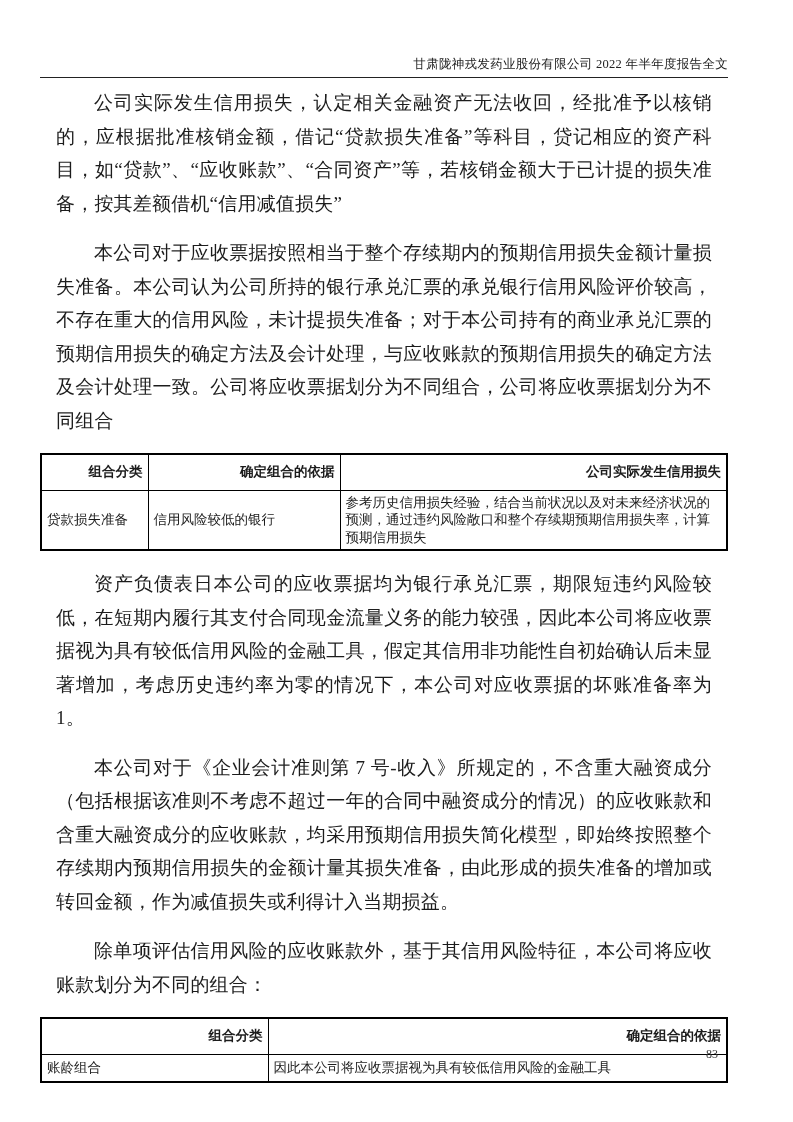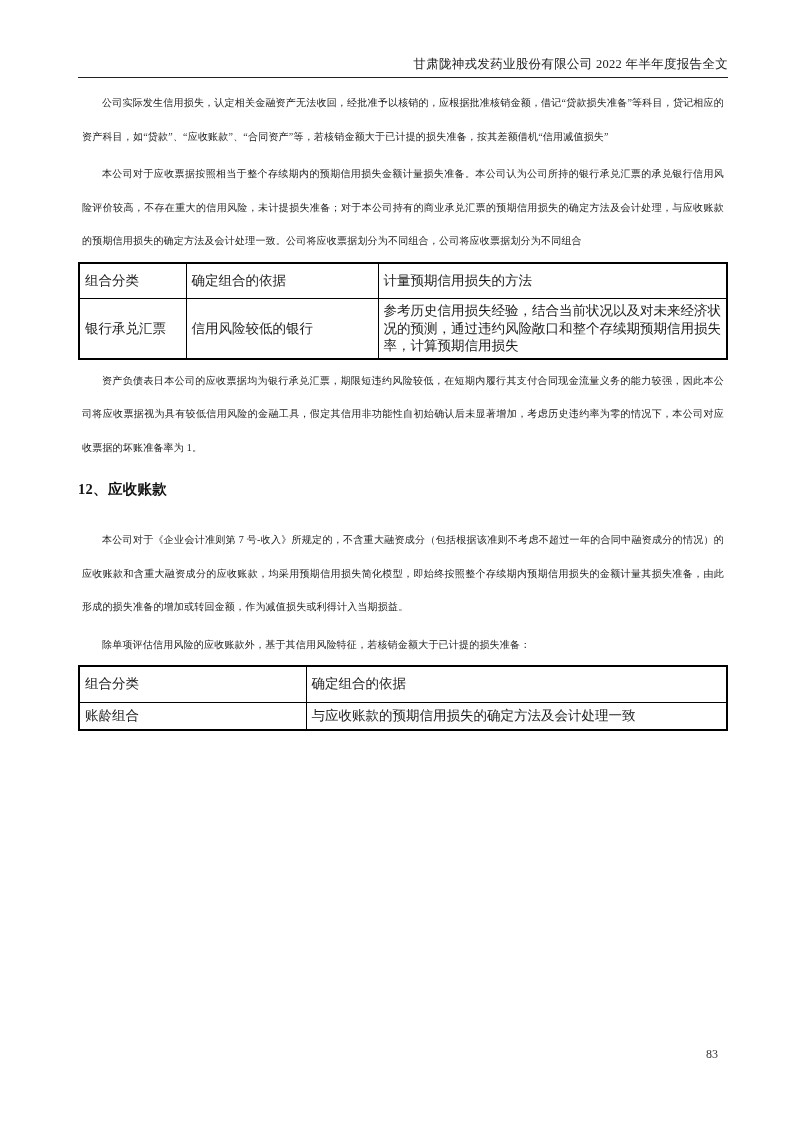--- a/index.html
+++ b/index.html
@@ -7,42 +7,42 @@
     padding: 0;
     background: #ffffff;
   }
   .page {
     position: relative;
     width: 793px;
     height: 1122px;
     margin: 0 auto;
     background: #ffffff;
     box-sizing: border-box;
-    padding: 0 65px 0 78px;
+    padding: 0 65px 0 40px;
     overflow: hidden;
     font-family: "Liberation Serif", "DejaVu Serif", serif;
     color: #1a1a1a;
   }
   .header {
     padding-top: 56px;
     padding-bottom: 4px;
     border-bottom: 1.6px solid #222222;
   }
   .header-title {
     text-align: right;
     font-size: 12.5px;
     letter-spacing: 0.3px;
     color: #222222;
   }
   .body-text {
     margin-top: 8px;
   }
   .para {
-    margin: 4px;
-    font-size: 10px;
+    margin: 16px;
+    font-size: 19px;
     line-height: 33.5px;
     text-align: justify;
     text-justify: inter-ideograph;
     text-indent: 2em;
     letter-spacing: 0.2px;
     color: #1c1c1c;
   }
   .section-heading {
     margin: 0;
     font-size: 14.5px;
@@ -64,22 +64,23 @@
   table.doc-table td {
     border: 1.4px solid #000000;
     font-weight: normal;
     font-size: 13.5px;
     color: #1c1c1c;
     padding: 3px 5px;
     box-sizing: border-box;
     vertical-align: middle;
   }
   table.doc-table th {
-    text-align: left;
+    text-align: right;
     height: 36px;
+    font-weight: bold;
   }
   table.doc-table td {
     text-align: left;
     line-height: 17.5px;
   }
   .notes-table td { height: 52px; }
   .ar-table th { height: 29px; }
   .ar-table td { height: 28px; }
   .page-number {
     position: absolute;
@@ -109,56 +110,55 @@
     <table class="doc-table notes-table">
       <colgroup>
         <col style="width: 107px;">
         <col style="width: 192px;">
         <col>
       </colgroup>
       <thead>
         <tr>
           <th>组合分类</th>
           <th>确定组合的依据</th>
-          <th>计量预期信用损失的方法</th>
+          <th>公司实际发生信用损失</th>
         </tr>
       </thead>
       <tbody>
         <tr>
-          <td>银行承兑汇票</td>
+          <td>贷款损失准备</td>
           <td>信用风险较低的银行</td>
           <td>参考历史信用损失经验，结合当前状况以及对未来经济状况的预测，通过违约风险敞口和整个存续期预期信用损失率，计算预期信用损失</td>
         </tr>
       </tbody>
     </table>
 
     <p class="para">资产负债表日本公司的应收票据均为银行承兑汇票，期限短违约风险较低，在短期内履行其支付合同现金流量义务的能力较强，因此本公司将应收票据视为具有较低信用风险的金融工具，假定其信用非功能性自初始确认后未显著增加，考虑历史违约率为零的情况下，本公司对应收票据的坏账准备率为 1。</p>
 
-    <h3 class="section-heading heading-12">12、应收账款</h3>
 
     <p class="para para-after-heading">本公司对于《企业会计准则第 7 号-收入》所规定的，不含重大融资成分（包括根据该准则不考虑不超过一年的合同中融资成分的情况）的应收账款和含重大融资成分的应收账款，均采用预期信用损失简化模型，即始终按照整个存续期内预期信用损失的金额计量其损失准备，由此形成的损失准备的增加或转回金额，作为减值损失或利得计入当期损益。</p>
 
 
-    <p class="para">除单项评估信用风险的应收账款外，基于其信用风险特征，若核销金额大于已计提的损失准备：</p>
+    <p class="para">除单项评估信用风险的应收账款外，基于其信用风险特征，本公司将应收账款划分为不同的组合：</p>
 
     <table class="doc-table ar-table">
       <colgroup>
         <col style="width: 227px;">
         <col>
       </colgroup>
       <thead>
         <tr>
           <th>组合分类</th>
           <th>确定组合的依据</th>
         </tr>
       </thead>
       <tbody>
         <tr>
           <td>账龄组合</td>
-          <td>与应收账款的预期信用损失的确定方法及会计处理一致</td>
+          <td>因此本公司将应收票据视为具有较低信用风险的金融工具</td>
         </tr>
       </tbody>
     </table>
 
   </div>
 
   <div class="page-number">83</div>
 
 </div>
 

